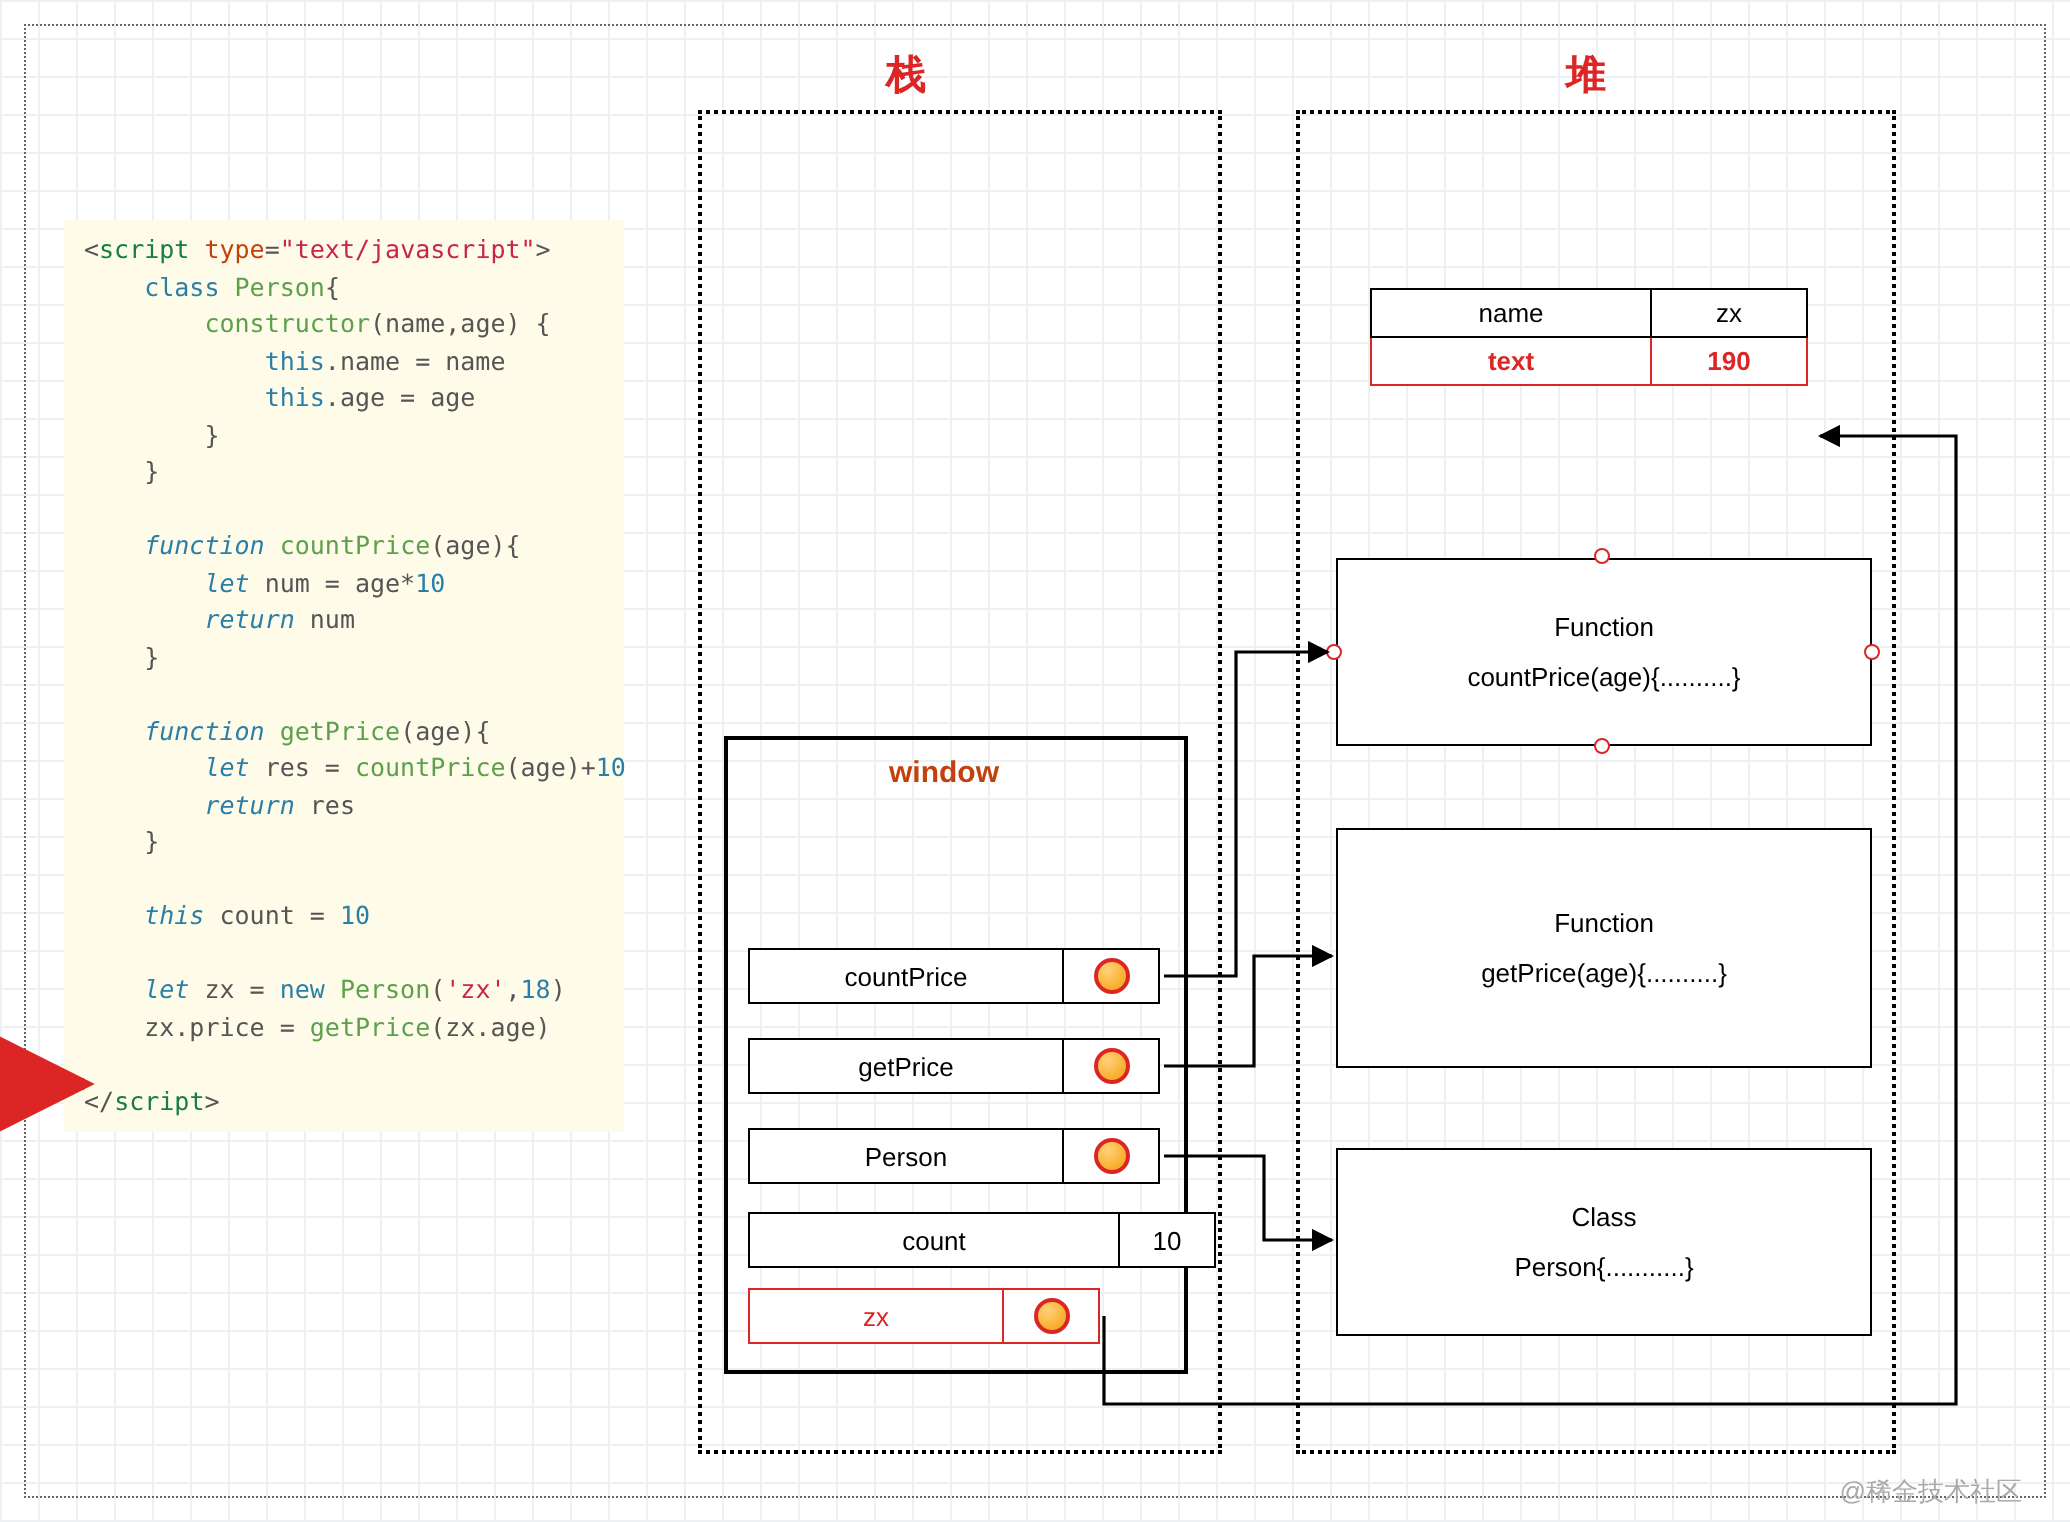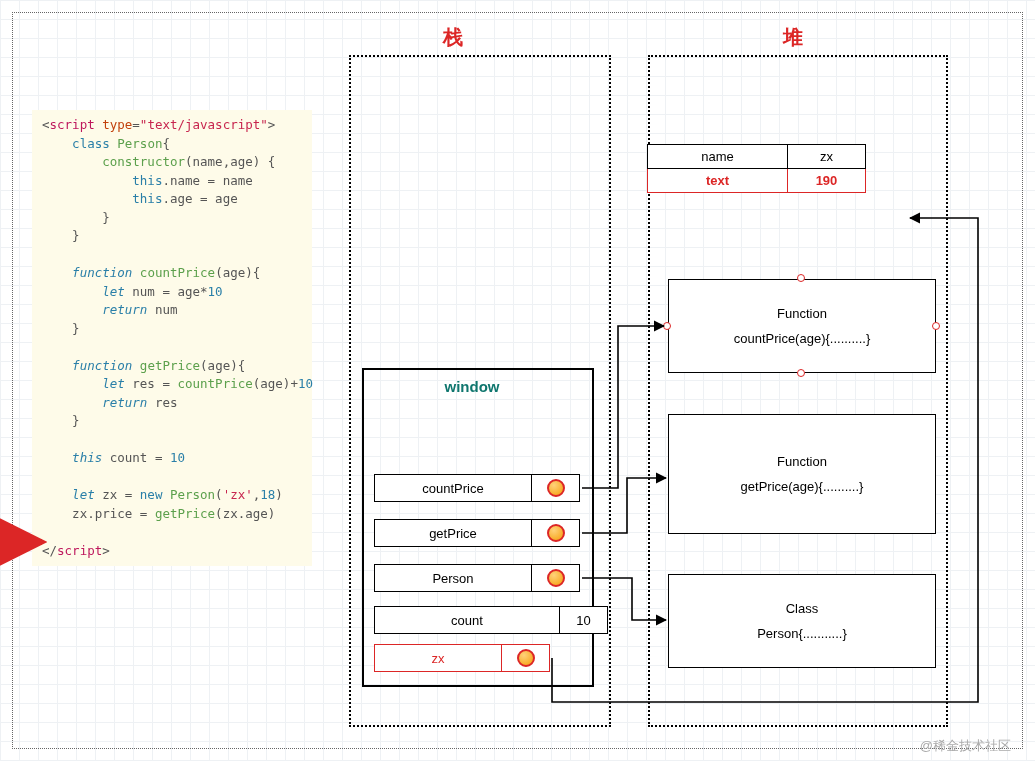--- a/index.html
+++ b/index.html
@@ -41,31 +41,31 @@
     line-height: 18.5px;
     padding: 6px 10px;
     white-space: pre;
     color: #555;
   }
   .kw1 { color: #2a7fa8; } 
   .kw2 { color: #2a7fa8; font-style: italic; } 
   .fn  { color: #5ca04c; } 
   .str { color: #c7254e; } 
   .num { color: #2a7fa8; }
-  .tag { color: #be185d; }
+  .tag { color: #15803d; }
   .attr{ color: #c2410c; }
 
   .window-box {
     position: absolute;
     border: 2px solid #000;
   }
   .window-title {
     text-align: center;
     font-weight: bold;
-    color: #0f766e;
+    color: #c2410c;
     font-size: 15px;
     padding: 8px 12px 16px 0;
   }
   .row {
     position: absolute;
     border: 1.8px solid #000;
     display: flex;
     align-items: stretch;
     height: 28px;
     background: #fff;
@@ -187,21 +187,21 @@
   <div class="cell">count</div>
   <div class="cell small">10</div>
 </div>
 <div class="row red" style="left:374px; top:644px; width:176px;">
   <div class="cell" style="color:#dc2626;">zx</div>
   <div class="cell small">
       <div class="dot"></div>
     </div>
 </div>
 
-<table class="obj-table" style="left:647px; top:144px;">
+<table class="obj-table" style="left:685px; top:144px;">
   <tbody>
       <tr>
     <td style="width:140px;">name</td>
     <td style="width:78px;">zx</td>
   </tr>
   <tr class="red">
     <td>text</td>
     <td>190</td>
   </tr>
 </tbody>

